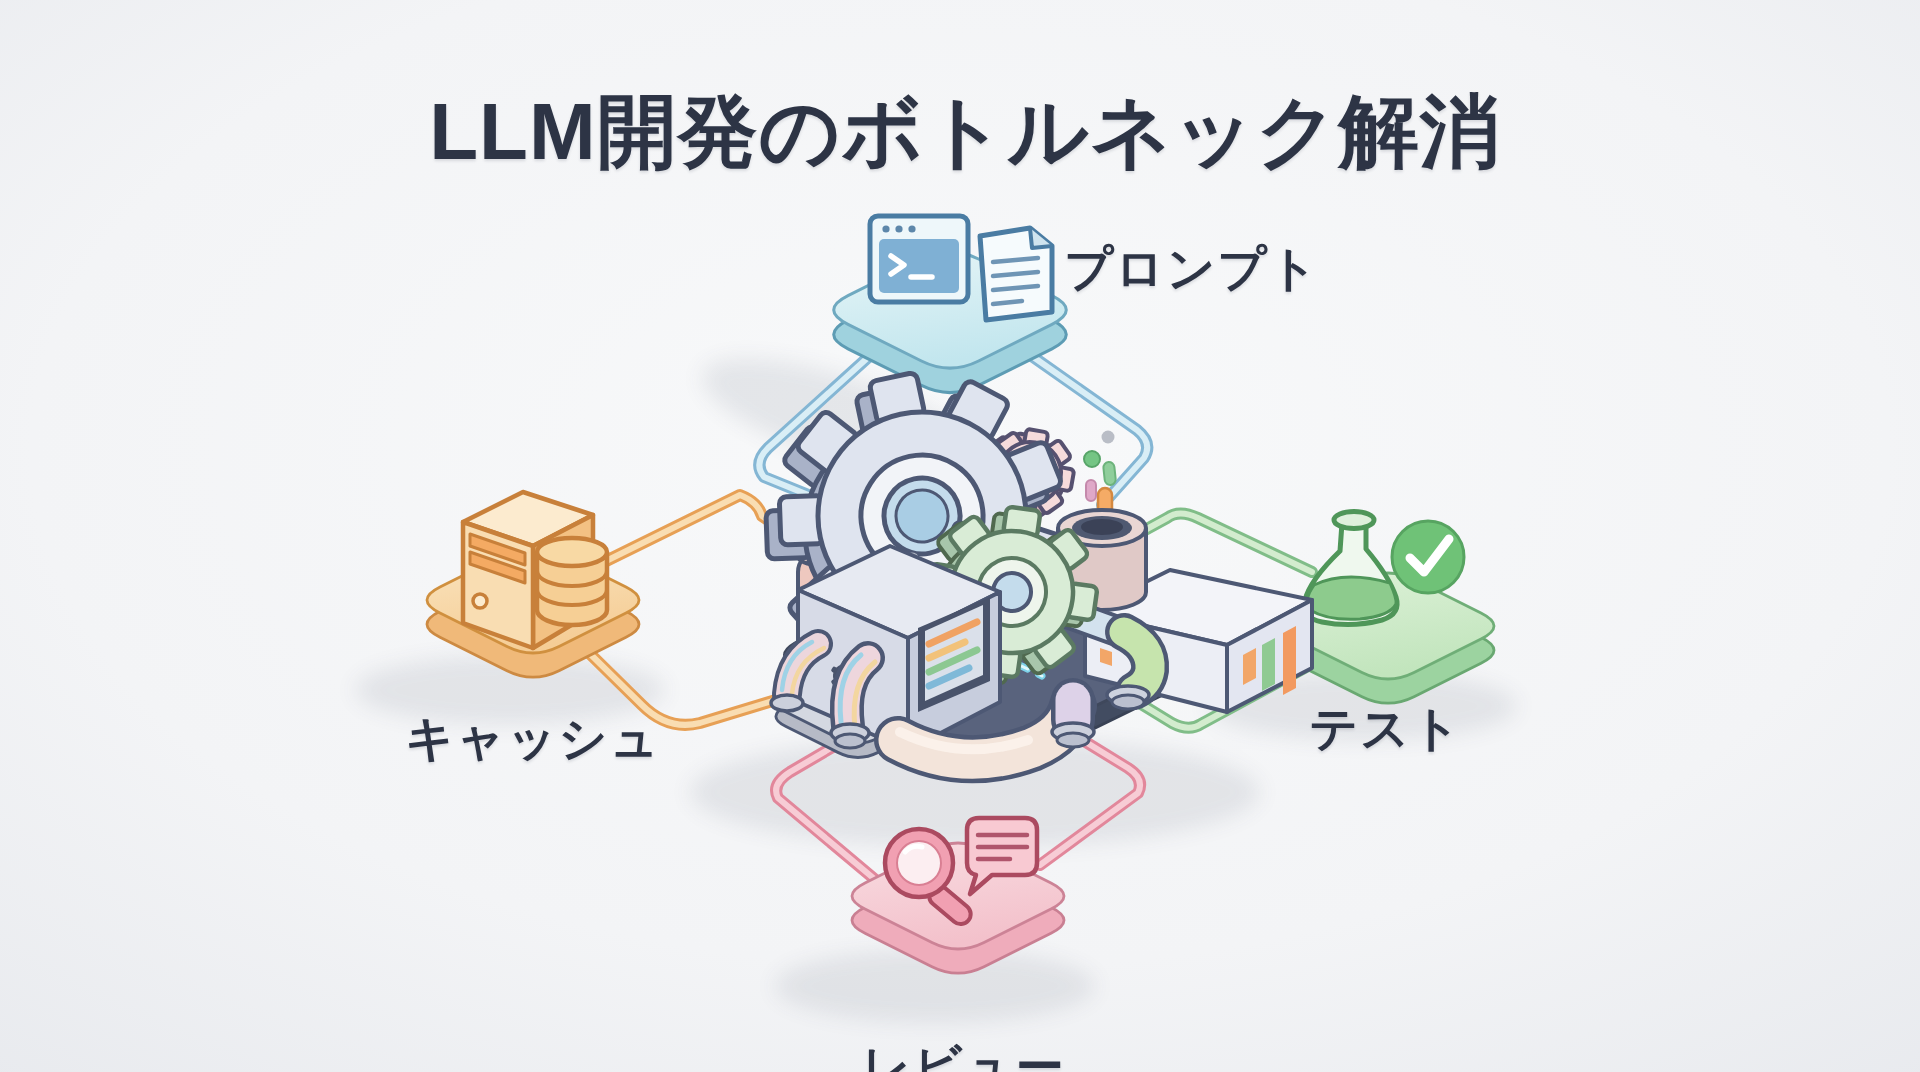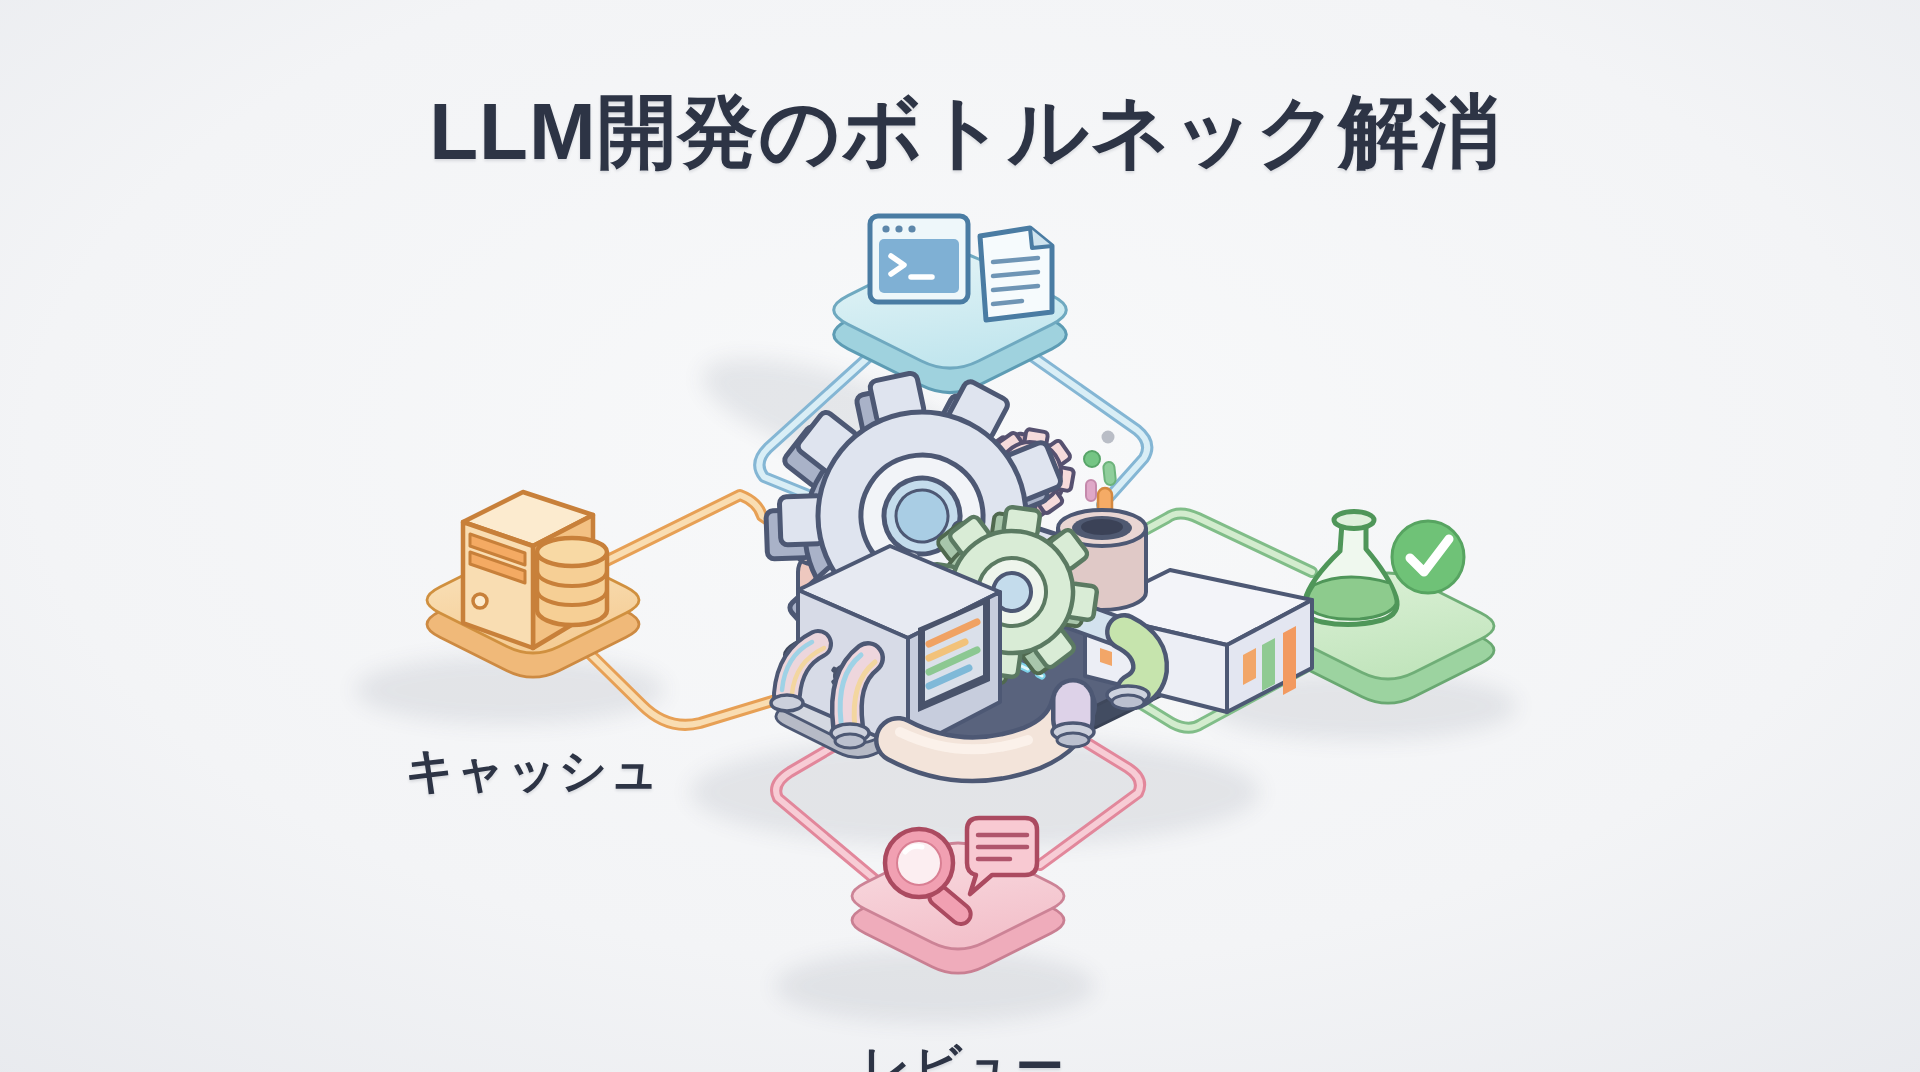--- a/index.html
+++ b/index.html
@@ -357,15 +357,17 @@
     <g>
       <circle cx="1108" cy="437" r="6.5" fill="#b9bdc6"></circle>
       <circle cx="1092" cy="459" r="8" fill="#74c584" stroke="#57a468" stroke-width="2"></circle>
       <rect x="1104" y="462" width="11" height="23" rx="5.5" transform="rotate(-6 1109 473)" fill="#8fce9b" stroke="#6cb37b" stroke-width="2"></rect>
       <rect x="1086" y="480" width="10" height="21" rx="5" fill="#dfa8c8" stroke="#c489ab" stroke-width="2"></rect>
     </g>
   </g>
 </svg>
 
   <div class="label title" style="left:965px; top:133px;">LLM開発のボトルネック解消</div>
-  <div class="label node-label" style="left:533px; top:771px;">キャッシュ</div>
+  <div class="label node-label" style="left:1192px; top:269px;">プロンプト</div>
+  <div class="label node-label" style="left:533px; top:739px;">キャッシュ</div>
+  <div class="label node-label" style="left:1386px; top:729px;">テスト</div>
   <div class="label node-label" style="left:964px; top:1067px;">レビュー</div>
 </div>
 
 </body></html>

